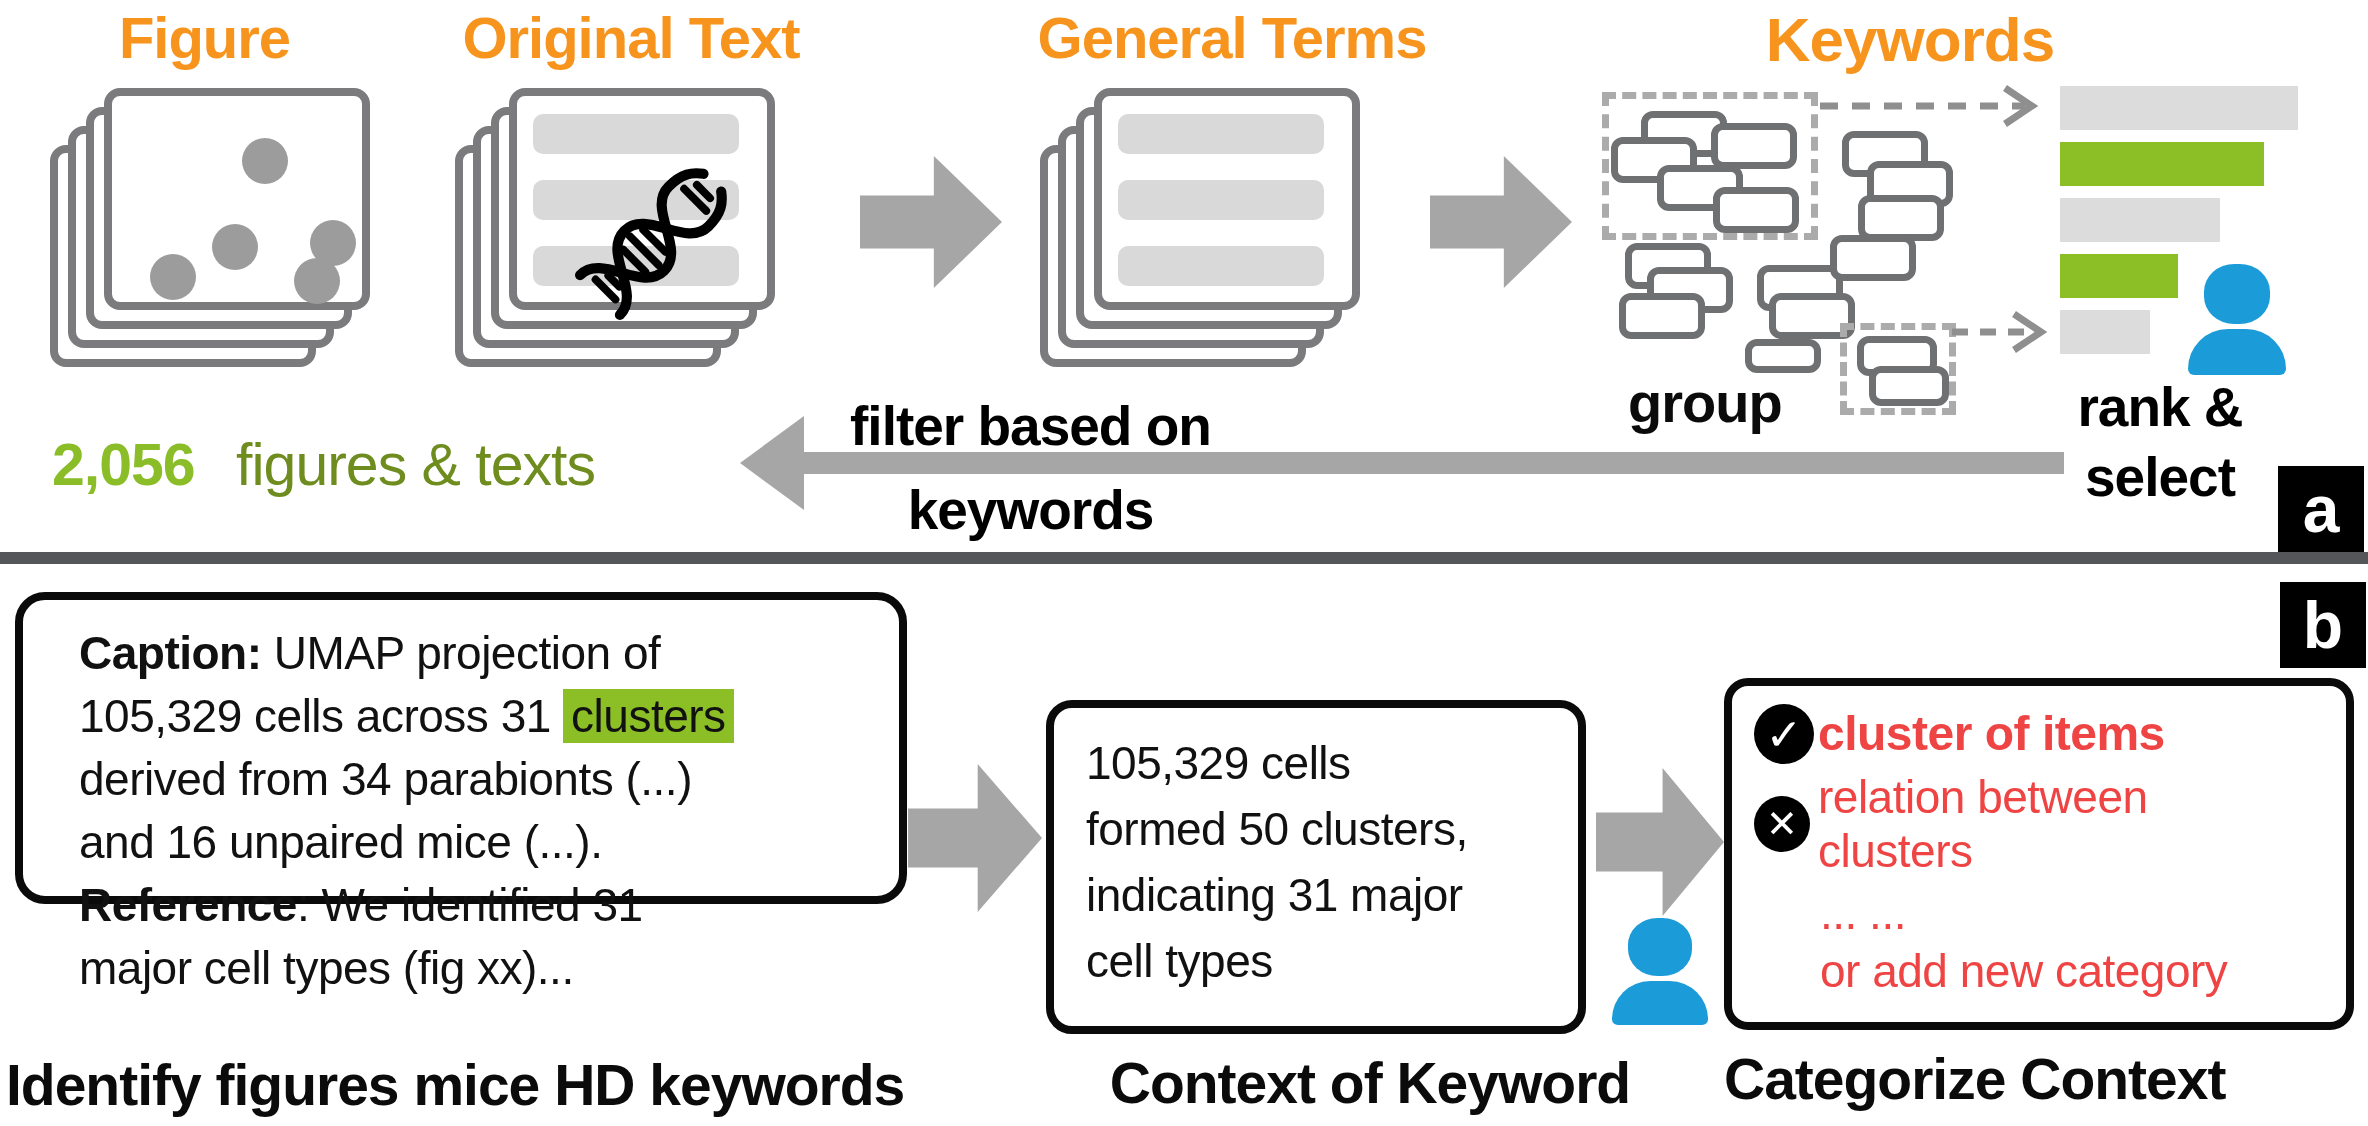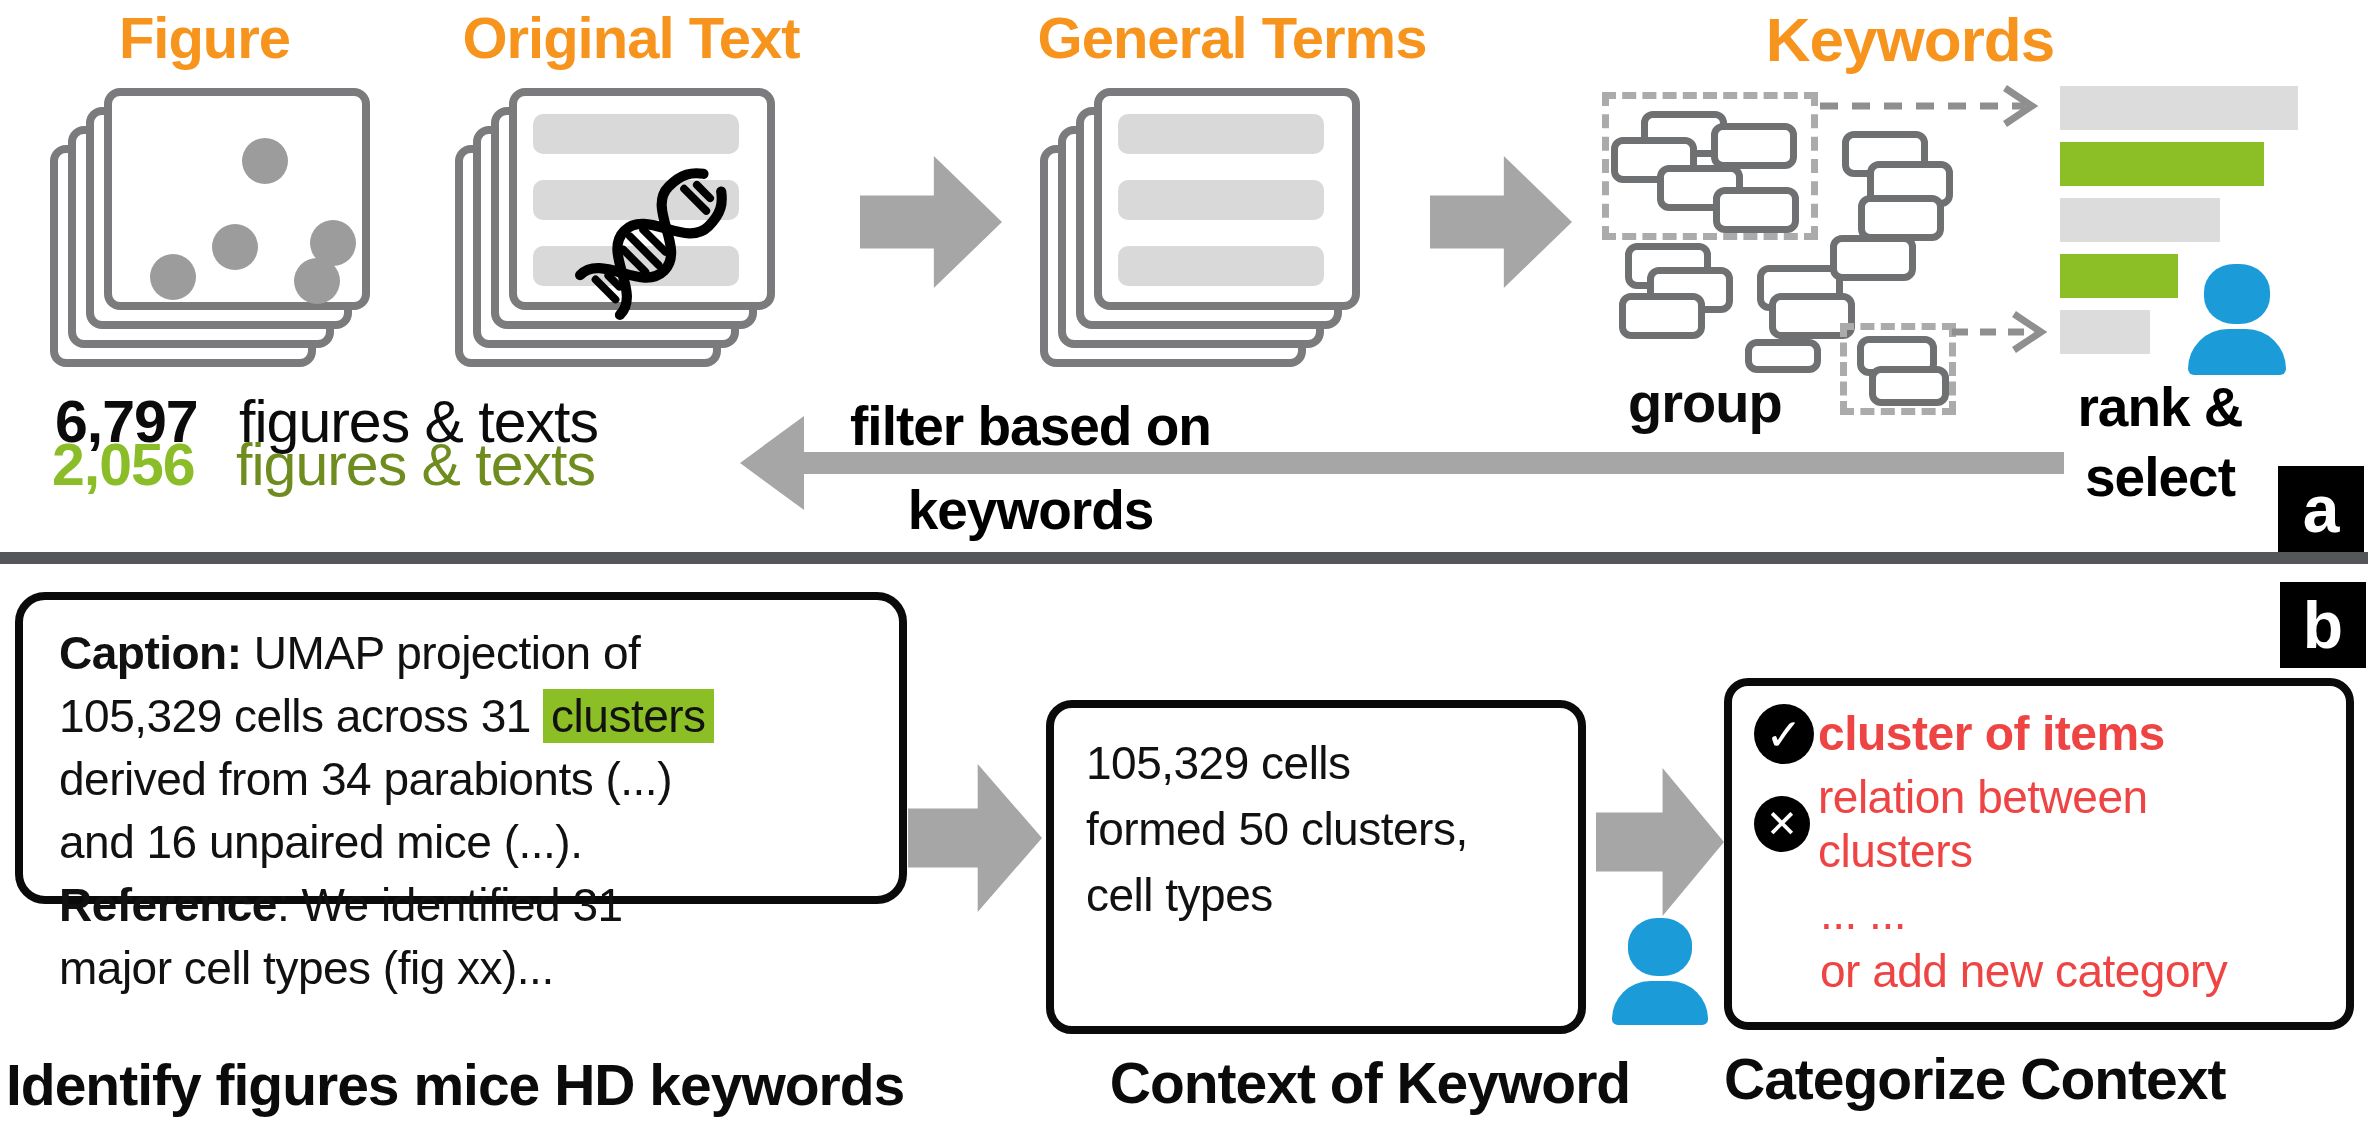--- a/index.html
+++ b/index.html
@@ -166,55 +166,52 @@
     <div class="head" style="width:66px;height:60px;"></div>
     <div class="body" style="width:98px;height:46px;"></div>
   </div>
 
   <div class="biglabel" style="left:1628px;top:370px;">group</div>
   <div style="position:absolute;left:2035px;top:372px;width:250px;text-align:center;font-size:55px;font-weight:700;line-height:70px;letter-spacing:-1px;">
     <div>rank &amp;</div>
     <div>select</div>
   </div>
 
-  <div class="count-line" style="left:55px;top:388px;color:#0b0b0b;">
-    <span class="num">6,797</span>
-    <span style="margin-left:26px;">figures &amp; texts</span>
-  </div>
   <div class="count-line" style="left:52px;top:431px;">
     <span class="num" style="color:var(--green-num);">2,056</span>
     <span style="margin-left:26px;color:var(--green-olive);">figures &amp; texts</span>
   </div>
 
   <div class="lefthead" style="left:740px;top:416px;"></div>
   <div class="shaft" style="left:802px;top:452px;width:1262px;height:22px;"></div>
   <div style="position:absolute;left:808px;top:394px;width:445px;text-align:center;font-size:55px;font-weight:700;letter-spacing:-1px;">filter based on</div>
   <div style="position:absolute;left:808px;top:478px;width:445px;text-align:center;font-size:55px;font-weight:700;letter-spacing:-1px;">keywords</div>
 
   <div class="badge" style="left:2278px;top:466px;">a</div>
   <div class="divider" style="top:552px;"></div>
   <div class="badge" style="left:2280px;top:582px;">b</div>
 
-  <div class="bigbox" style="left:15px;top:592px;width:892px;height:312px;border-radius:30px;padding:22px 36px;">
+  <div class="bigbox" style="left:15px;top:592px;width:892px;height:312px;border-radius:30px;padding:22px 56px;">
     <div class="cap-text">
       <div><b>Caption:</b><span> UMAP projection of</span></div>
       <div><span>105,329 cells across 31 </span><span class="hl">clusters</span></div>
       <div>derived from 34 parabionts (...)</div>
       <div>and 16 unpaired mice (...).</div>
       <div><b>Reference</b><span>: We identified 31</span></div>
       <div>major cell types (fig xx)...</div>
     </div>
   </div>
 
   <div class="blockarrow" style="left:908px;top:764px;width:134px;height:148px;"></div>
 
   <div class="bigbox" style="left:1046px;top:700px;width:540px;height:334px;border-radius:26px;padding:22px 32px;">
     <div class="ctx-text">
       <div>105,329 cells</div>
       <div>formed 50 clusters,</div>
+      <div>indicating 31 major</div>
       <div>cell types</div>
     </div>
   </div>
 
   <div class="blockarrow" style="left:1596px;top:768px;width:128px;height:148px;"></div>
 
   <div class="person" style="left:1612px;top:918px;width:96px;">
     <div class="head" style="width:64px;height:58px;"></div>
     <div class="body" style="width:96px;height:44px;"></div>
   </div>

